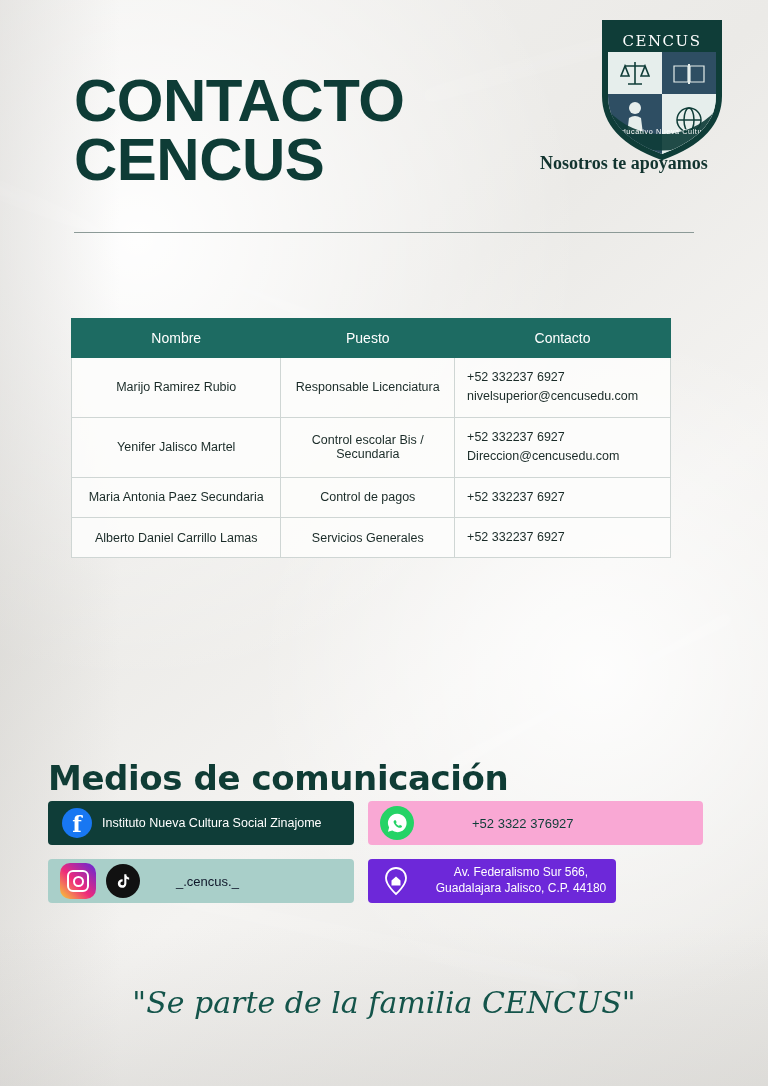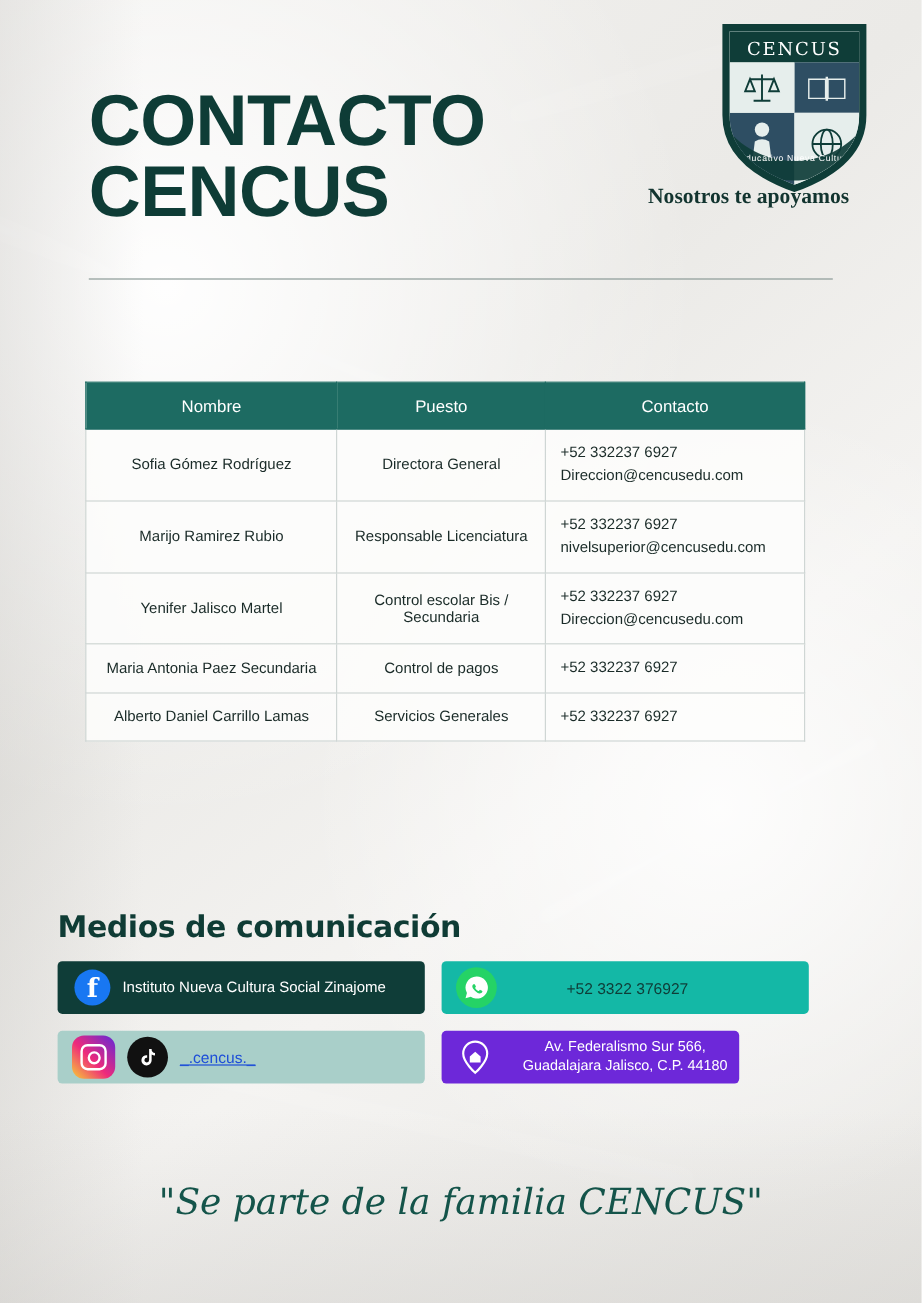--- a/index.html
+++ b/index.html
@@ -53,34 +53,34 @@
     background:rgba(252,252,251,0.75);
   }
   tbody td.contact{text-align:left;padding-left:12px;line-height:1.55;}
   col.c1{width:210px;}
   col.c2{width:174px;}
   col.c3{width:216px;}
 
   
   .medios{
     position:absolute;top:758px;left:48px;
-    font-size:25px;font-weight:bold;color:#0f3c35;
+    font-size:34px;font-weight:bold;color:#0f3c35;
     font-family:"DejaVu Sans", sans-serif;letter-spacing:-0.4px;
   }
   .card{
     position:absolute;height:44px;border-radius:4px;display:flex;align-items:center;
   }
   .c-fb{top:801px;left:48px;width:306px;background:#0f3d38;}
-  .c-wa{top:801px;left:368px;width:306px;background:#14b8a6;}
+  .c-wa{top:801px;left:368px;width:335px;background:#f9a8d4;}
   .c-ig{top:859px;left:48px;width:306px;background:#a9cfc9;}
   .c-ad{top:859px;left:368px;width:248px;background:#6d28d9;}
   .card .label{font-size:12.5px;}
   .c-fb .label{color:#ffffff;margin-left:10px;}
   .c-wa .label{color:#0f3d38;margin-left:58px;font-size:13px;}
-  .c-ig .label{color:#1d4ed8;margin-left:10px;font-size:13px;text-decoration:underline;}
+  .c-ig .label{color:#0f172a;margin-left:36px;font-size:13px;}
   .c-ad .label{color:#ffffff;margin-left:14px;font-size:12px;line-height:1.3;text-align:center;width:212px;}
 
   .icon-fb{width:30px;height:30px;border-radius:50%;background:#1877f2;margin-left:14px;
            display:flex;align-items:center;justify-content:center;}
   .icon-fb span{color:#fff;font-size:22px;font-weight:bold;font-family:"DejaVu Serif",serif;line-height:1;transform:translateY(1px);}
   .icon-wa{width:34px;height:34px;border-radius:50%;background:#25d366;margin-left:12px;
            display:flex;align-items:center;justify-content:center;}
   .icon-ig{width:36px;height:36px;border-radius:10px;margin-left:12px;
            background:linear-gradient(45deg,#f9ce34,#ee2a7b 45%,#6228d7);
            display:flex;align-items:center;justify-content:center;}
@@ -173,28 +173,20 @@
       </colgroup>
     <thead>
       <tr>
         <th>Nombre</th>
         <th>Puesto</th>
         <th>Contacto</th>
       </tr>
     </thead>
     <tbody>
       <tr>
-        <td>Sofia Gómez Rodríguez</td>
-        <td>Directora General</td>
-        <td class="contact">
-          <div>+52 332237 6927</div>
-          <div>Direccion@cencusedu.com</div>
-        </td>
-      </tr>
-      <tr>
         <td>Marijo Ramirez Rubio</td>
         <td>Responsable Licenciatura</td>
         <td class="contact">
           <div>+52 332237 6927</div>
           <div>nivelsuperior@cencusedu.com</div>
         </td>
       </tr>
       <tr>
         <td>Yenifer Jalisco Martel</td>
         <td>Control escolar Bis / Secundaria</td>

